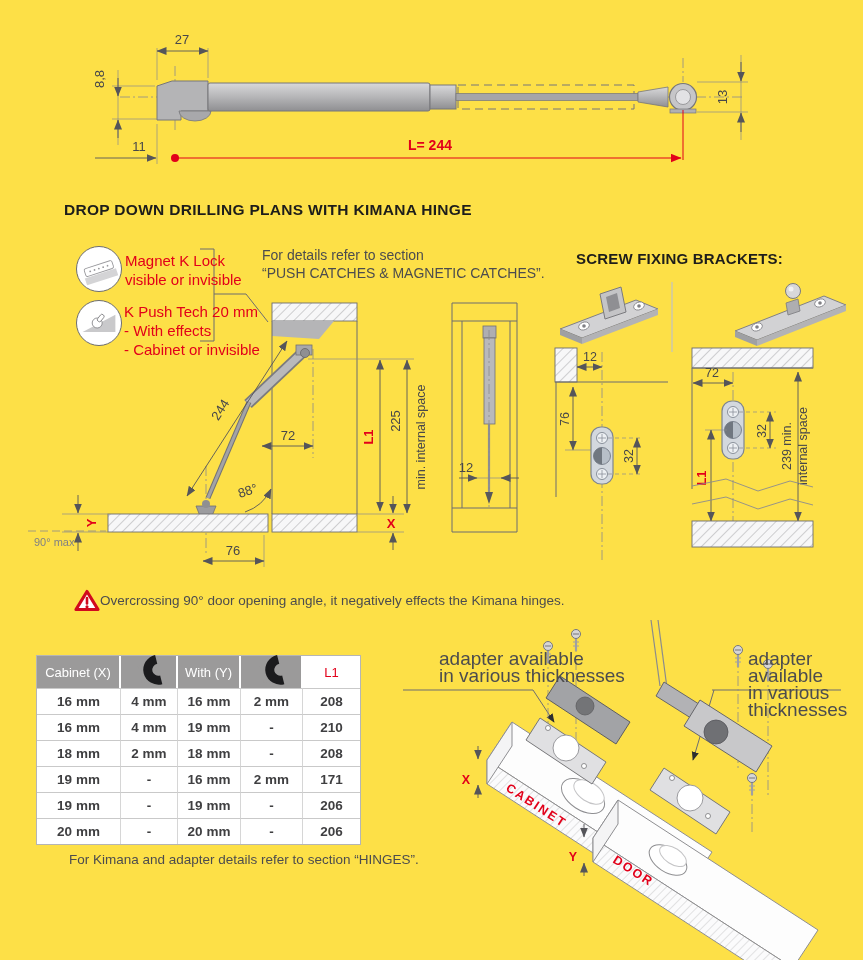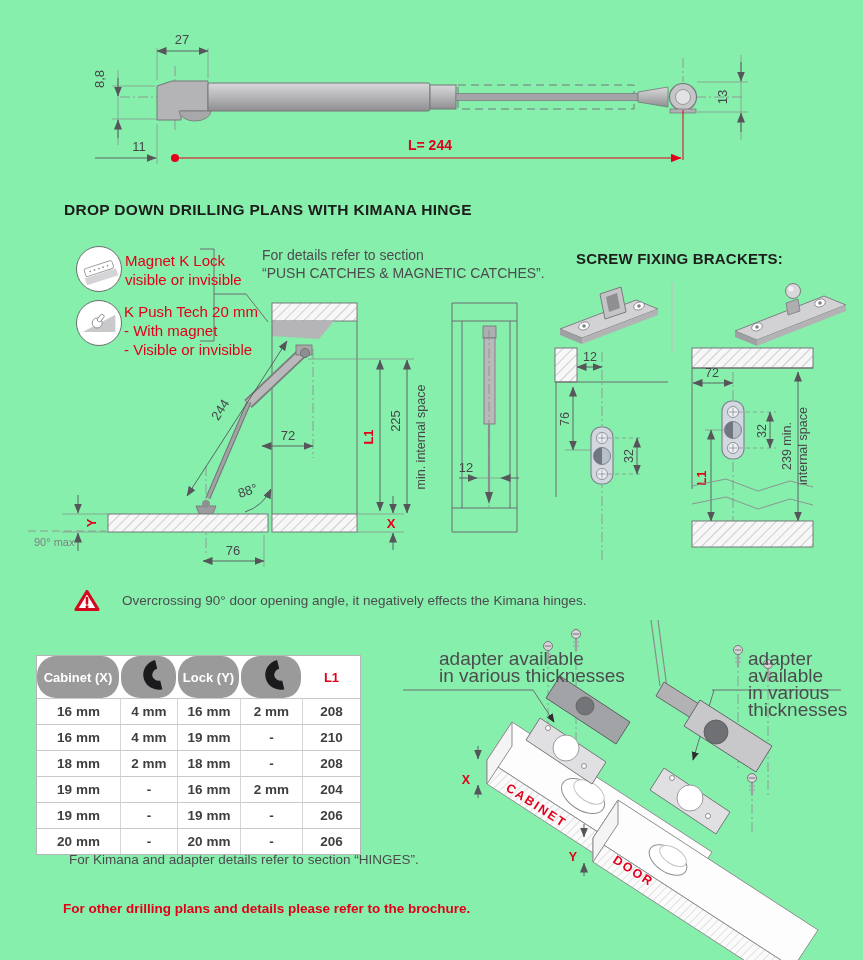--- a/index.html
+++ b/index.html
@@ -1,38 +1,38 @@
 <!DOCTYPE html>
 <html><head>
 <meta charset="utf-8">
 <style>
   :root{ --red:#e2001a; --ink:#47474a; --line:#6d6d70; }
   html,body{margin:0;padding:0;background:#fff;}
   body{font-family:"Liberation Sans",sans-serif;color:var(--ink);}
-  .page{position:relative;width:863px;height:960px;background:#86efac;overflow:hidden;}
+  .page{position:relative;width:863px;height:960px;background:#fde047;overflow:hidden;}
   .abs{position:absolute;margin-left:36px;}
   svg{position:absolute;overflow:visible;}
   svg text{font-family:"Liberation Sans",sans-serif;}
   .dl{font-size:13px;fill:var(--ink);}
   .dls{font-size:12.5px;fill:var(--ink);}
   .redl{fill:var(--red);font-weight:bold;}
   .ln{stroke:var(--line);stroke-width:1;fill:none;}
   .thin{stroke:#8b8b8e;stroke-width:.7;fill:none;}
   .dim{stroke:#55555a;stroke-width:.9;fill:none;}
   .dd{stroke:#8b8b8e;stroke-width:.8;fill:none;stroke-dasharray:10 3 2 3;}
   .dsh{stroke:#8b8b8e;stroke-width:.7;fill:none;stroke-dasharray:4 3;}
   .zig{stroke:#8b8b8e;stroke-width:.9;fill:none;}
   #title{left:28px;top:201px;font-size:15.5px;font-weight:bold;color:#1d1d1b;letter-spacing:.3px;}
   .circ{width:44px;height:44px;border:1.6px solid #6d6d70;border-radius:50%;background:#fff;display:flex;align-items:center;justify-content:center;overflow:hidden;}
   .legendtxt{color:var(--red);font-size:15px;line-height:19px;}
   #note{left:226px;top:246px;font-size:14px;line-height:18px;color:#4c4c4e;}
   #screwHead{left:540px;top:250px;font-size:15px;font-weight:bold;color:#1d1d1b;letter-spacing:.2px;}
-  #warning{left:38px;top:589px;display:flex;align-items:center;gap:22px;font-size:13.5px;color:#4c4c4e;}
+  #warning{left:38px;top:589px;display:flex;align-items:center;gap:0;font-size:13.5px;color:#4c4c4e;}
   .tbl{position:absolute;left:36px;top:655px;display:grid;grid-template-columns:84px 57px 63px 62px 57px;border:1px solid #b5b5b5;background:#fff;}
-  .hc{height:42px;background:#9b9a9a;display:flex;align-items:center;justify-content:center;color:#fff;font-weight:bold;font-size:13px;border-right:2px solid #fff;border-radius:19px;}
+  .hc{height:32px;background:#9b9a9a;display:flex;align-items:center;justify-content:center;color:#fff;font-weight:normal;font-size:13px;border-right:2px solid #fff;}
   .hc.white{background:#fff;color:var(--red);border-right:none;}
   .hc svg{position:static;}
   .bc{height:25px;display:flex;align-items:center;justify-content:center;font-size:13.5px;color:#3f3f41;border-top:1px solid #c9c9c9;border-right:1px solid #d6d6d6;font-weight:bold;}
   .bc.lastc{border-right:none;}
   #tblNote{left:33px;top:852px;font-size:13.5px;color:#4c4c4e;}
   .expNote{font-size:19px;line-height:17px;color:#4c4c4e;}
   #footer{left:27px;top:901px;font-size:13.5px;font-weight:bold;color:var(--red);}
 </style>
 </head>
 <body>
@@ -370,22 +370,22 @@
 
   <div class="abs circ" style="left:40px;top:300px">
     <svg width="40" height="40" viewBox="0 0 44 44" style="position:static">
       <path d="M4,32 L40,13 L40,32 Z" fill="#c9c9cb"></path>
       <circle cx="20" cy="22" r="5.5" fill="#fff" stroke="#8a8a8d" stroke-width="1"></circle>
       <rect x="22" y="12" width="4.5" height="9" rx="2" transform="rotate(38 24 16)" fill="#fff" stroke="#8a8a8d" stroke-width="1"></rect>
     </svg>
   </div>
   <div class="abs legendtxt" style="left:88px;top:302px">
     <div>K Push Tech 20 mm</div>
-    <div>- With magnet</div>
-    <div>- Visible or invisible</div>
+    <div>- With effects</div>
+    <div>- Cabinet or invisible</div>
   </div>
 
   <div id="note" class="abs">
     <div>For details refer to section</div>
     <div>“PUSH CATCHES &amp; MAGNETIC CATCHES”.</div>
   </div>
 
   <div id="screwHead" class="abs">SCREW FIXING BRACKETS:</div>
 
   <div id="warning" class="abs">
@@ -401,21 +401,21 @@
     <div class="hc">Cabinet (X)</div>
     <div class="hc">
       <svg width="46" height="30" viewBox="0 0 46 30">
         <g transform="rotate(-14 23 15)">
           <path d="M33,4.5 A11,10.5 0 1 0 33,25.5" fill="none" stroke="#1b1b1d" stroke-width="9"></path>
           <circle cx="15" cy="8" r="1.7" fill="#9b9a9a"></circle>
             <circle cx="15" cy="22.5" r="1.7" fill="#9b9a9a"></circle>
         </g>
       </svg>
     </div>
-    <div class="hc">Lock (Y)</div>
+    <div class="hc">With (Y)</div>
     <div class="hc">
       <svg width="46" height="30" viewBox="0 0 46 30">
         <g transform="rotate(-14 23 15)">
           <path d="M33,4.5 A11,10.5 0 1 0 33,25.5" fill="none" stroke="#1b1b1d" stroke-width="9"></path>
           <circle cx="15" cy="8" r="1.7" fill="#9b9a9a"></circle>
             <circle cx="15" cy="22.5" r="1.7" fill="#9b9a9a"></circle>
         </g>
       </svg>
     </div>
     <div class="hc white">L1</div>
@@ -435,21 +435,21 @@
     <div class="bc">18 mm</div>
     <div class="bc">2 mm</div>
     <div class="bc">18 mm</div>
     <div class="bc">-</div>
     <div class="bc lastc">208</div>
 
     <div class="bc">19 mm</div>
     <div class="bc">-</div>
     <div class="bc">16 mm</div>
     <div class="bc">2 mm</div>
-    <div class="bc lastc">204</div>
+    <div class="bc lastc">171</div>
 
     <div class="bc">19 mm</div>
     <div class="bc">-</div>
     <div class="bc">19 mm</div>
     <div class="bc">-</div>
     <div class="bc lastc">206</div>
 
     <div class="bc">20 mm</div>
     <div class="bc">-</div>
     <div class="bc">20 mm</div>
@@ -461,15 +461,14 @@
 
   <div class="abs expNote" style="left:403px;top:650px">
     <div>adapter available</div>
     <div>in various thicknesses</div>
   </div>
   <div class="abs expNote" style="left:712px;top:650px">
     <div>adapter available</div>
     <div>in various thicknesses</div>
   </div>
 
-  <div id="footer" class="abs">For other drilling plans and details please refer to the brochure.</div>
 
 </div>
 
 </body></html>

